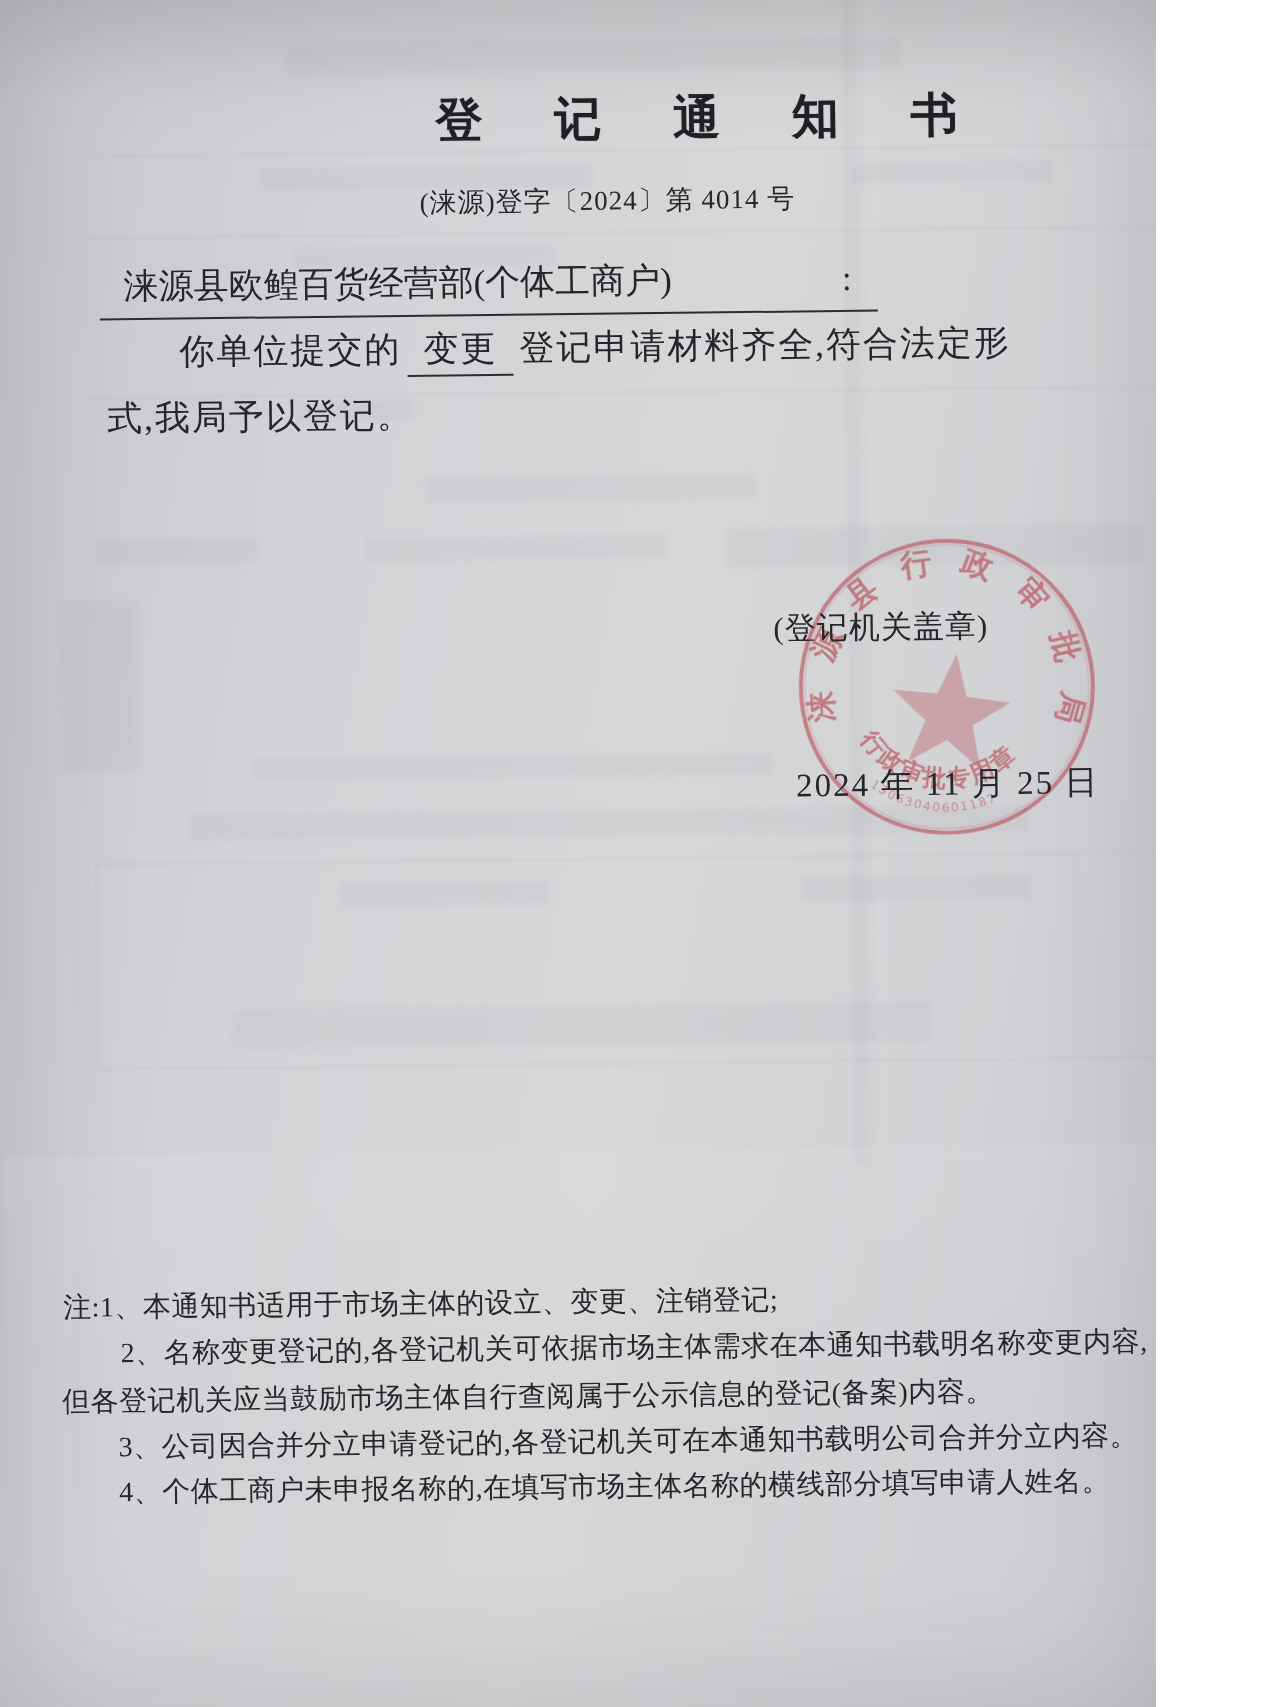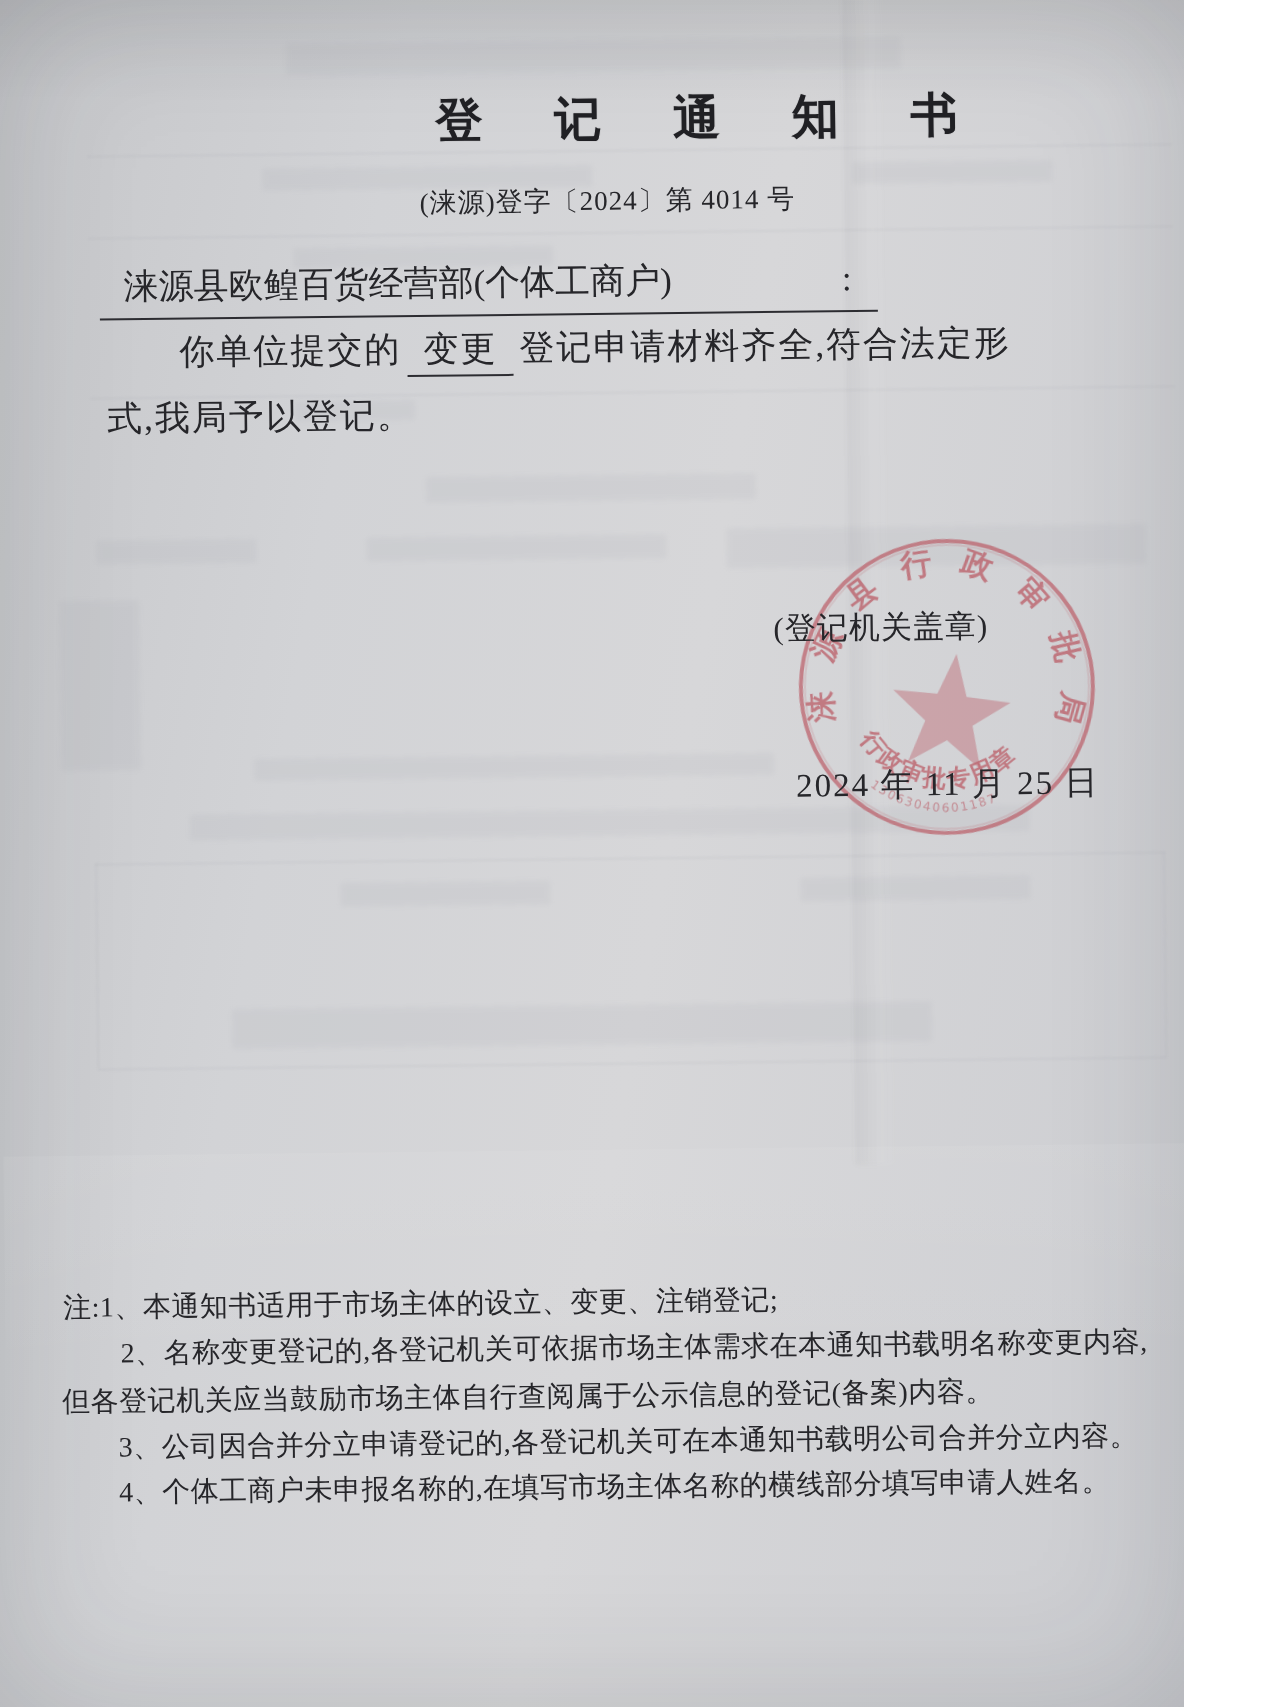--- a/index.html
+++ b/index.html
@@ -8,21 +8,20 @@
     width:1156px;height:1707px;
     overflow:hidden;
     font-family:"Liberation Serif","DejaVu Serif",serif;
     color:#26262a;
     background-color:#cdced1;
     background-image:
       linear-gradient(to bottom, rgba(0,0,0,0.05) 0%, rgba(0,0,0,0.0) 6%),
       linear-gradient(100deg, #c6c7ca 0%, #d2d3d6 28%, #d7d7d9 55%, #cccdd1 100%),
       radial-gradient(ellipse at 42% 38%, rgba(255,255,255,0.10), rgba(0,0,0,0.0) 60%);
     box-shadow: inset 0 0 140px rgba(40,42,50,0.16);
-    padding-left: 28px;
   }
   .tilt{position:absolute; inset:0; transform:rotate(-0.65deg); transform-origin:50% 50%;}
   .abs{position:absolute; white-space:nowrap;}
 
   
   .doc-title{top:88px; left:444px; font-size:47px; font-weight:700; letter-spacing:30px; color:#202024;
              text-shadow:0 0 1px rgba(35,35,40,.45);}
   .doc-number{top:183px; left:427px; font-size:27px; letter-spacing:1px;}
   .recipient{top:258px; left:106px; font-size:35px; padding:0 26px 8px 24px;
              border-bottom:2.5px solid #2c2c31;}

